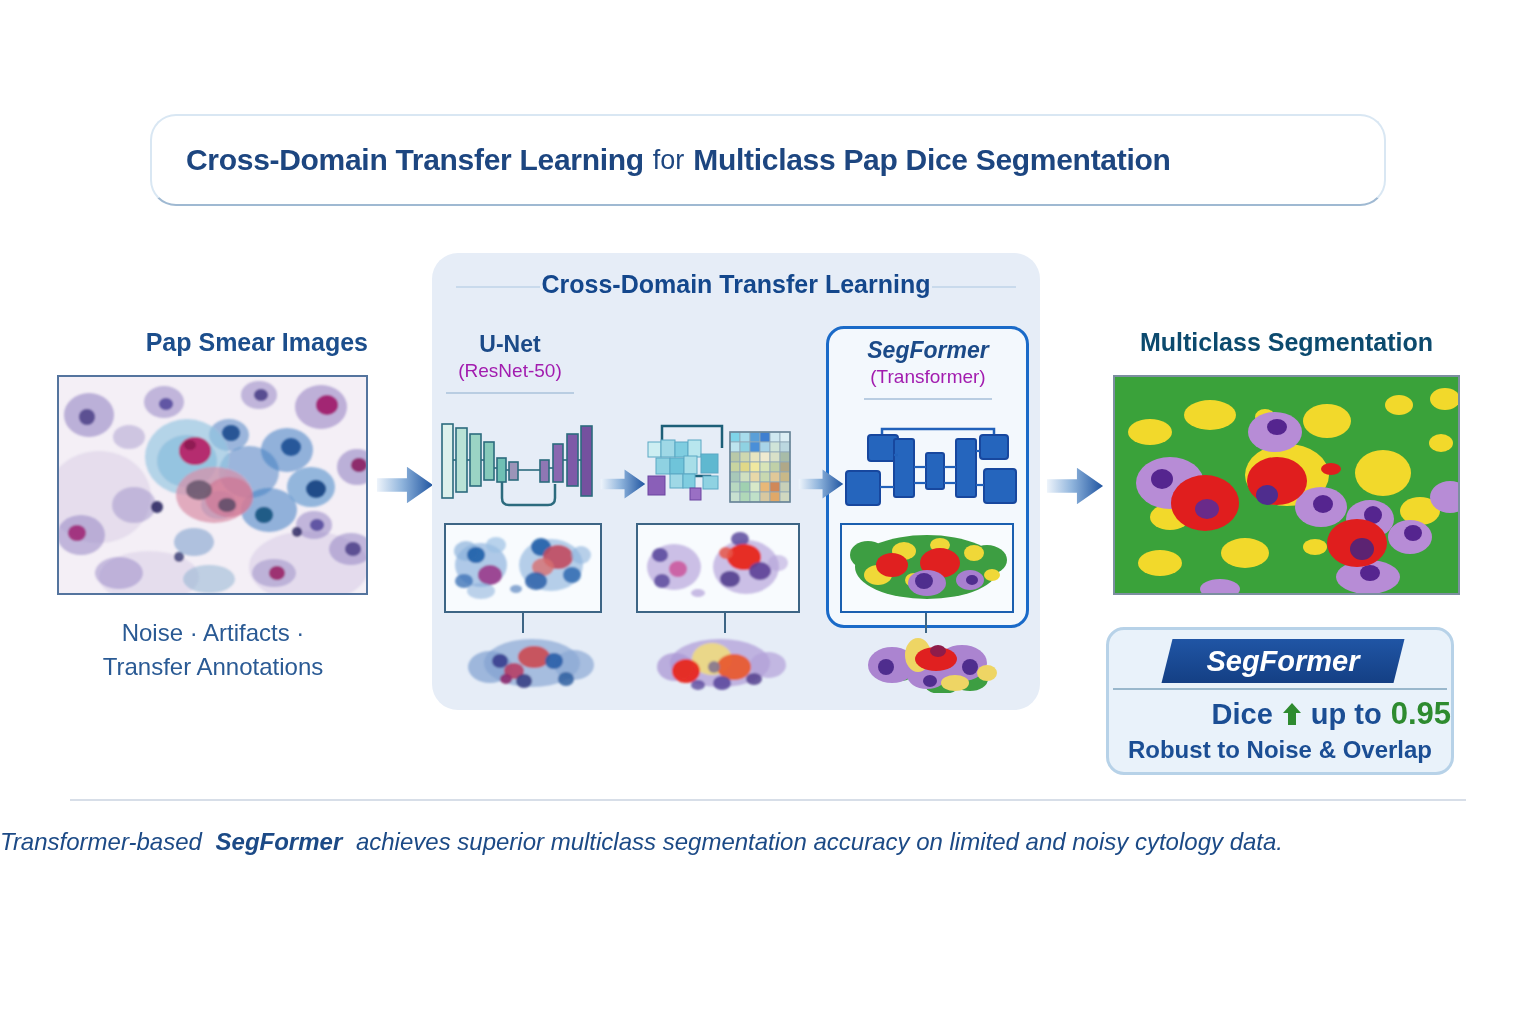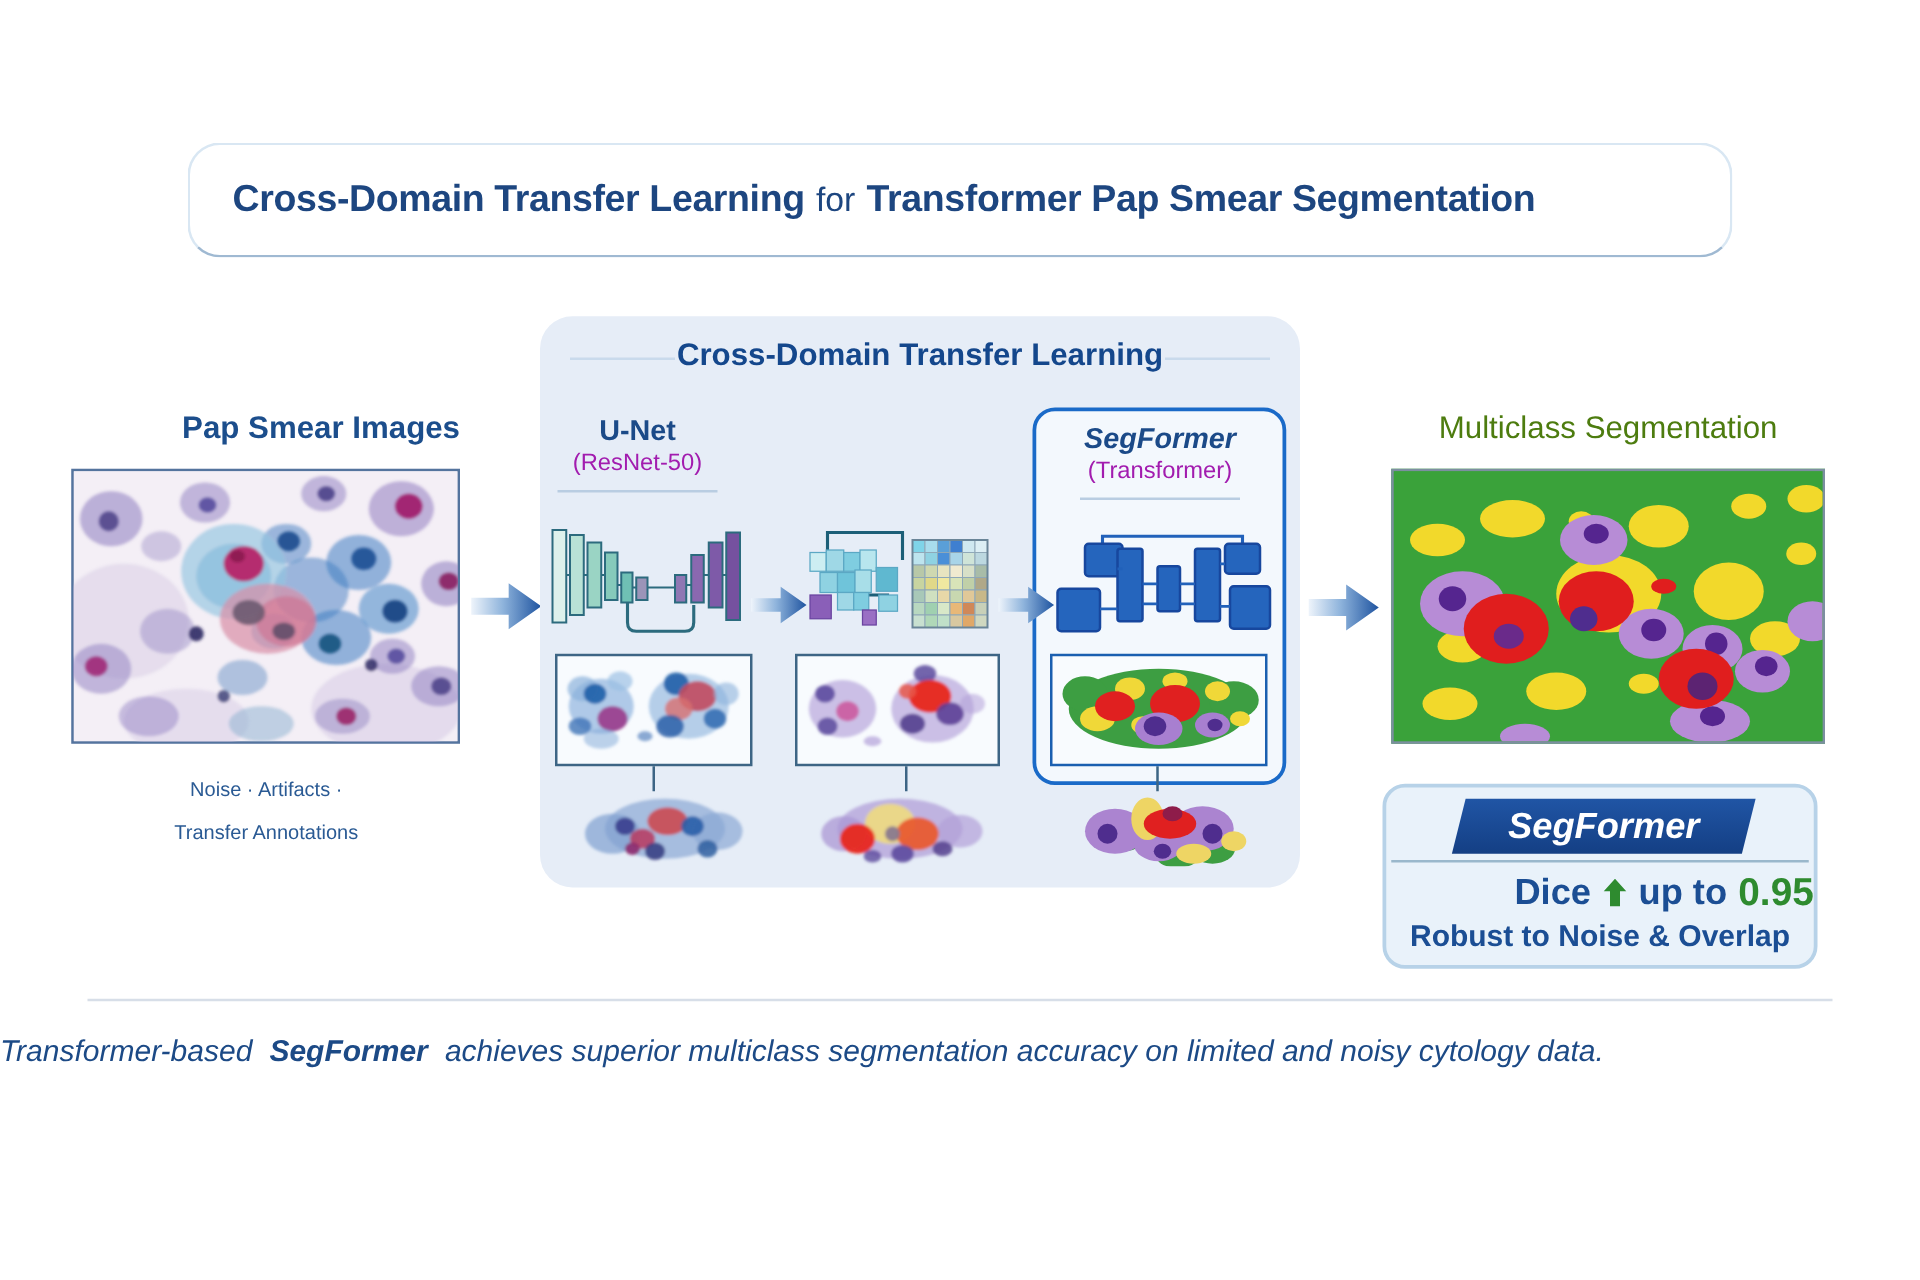--- a/index.html
+++ b/index.html
@@ -9,21 +9,21 @@
   
   .title-banner { left:150px; top:114px; width:1236px; height:92px; background:#fff;
     border:2px solid #d9e7f3; border-bottom:2px solid #9fb9d2; border-radius:26px;
     display:flex; align-items:center; padding-left:34px; }
   .title-banner .t-bold { font-size:30px; font-weight:bold; color:#1d4680; letter-spacing:-0.3px; }
   .title-banner .t-reg { font-size:27px; font-weight:400; color:#1d4680; margin:0 9px; }
 
   
   .left-heading { left:57px; top:328px; width:311px; text-align:right; font-size:25px; font-weight:bold; color:#1c4e8c; }
   .pap-image { left:57px; top:375px; width:311px; height:220px; border:2px solid #54749e; background:#f4eff6; }
-  .left-caption { left:20px; top:616px; width:386px; text-align:center; font-size:16px; line-height:34px; color:#2a5a94; font-weight:500; }
+  .left-caption { left:20px; top:616px; width:386px; text-align:center; font-size:24px; line-height:34px; color:#2a5a94; font-weight:500; }
 
   
   .flow-arrow { display:block; }
   .arrow1 { left:376px; top:463px; width:58px; height:44px; }
   .arrow4 { left:1046px; top:464px; width:58px; height:44px; }
 
   
   .panel { left:432px; top:253px; width:608px; height:457px; background:#e6edf7; border-radius:26px; }
   .panel-header { position:absolute; top:17px; left:0; width:100%; text-align:center; font-size:25px; font-weight:bold; color:#14478c; }
   .hline { position:absolute; top:33px; height:2px; background:#c9daec; width:84px; }
@@ -53,21 +53,21 @@
   .sbox2 { left:204px; width:164px; }
   .sbox3 { left:408px; width:174px; border-color:#1a5fb0; }
   .connector { position:absolute; top:360px; width:2px; height:20px; background:#3d6585; }
   .conn1 { left:90px; } .conn2 { left:292px; } .conn3 { left:493px; }
   .out-blob { position:absolute; top:380px; height:60px; }
   .out1 { left:30px;  width:140px; }
   .out2 { left:218px; width:140px; }
   .out3 { left:420px; width:150px; top:376px; height:64px; }
 
   
-  .right-heading { left:1113px; top:328px; width:347px; text-align:center; font-size:25px; font-weight:normal; color:#4d7c0f; }
+  .right-heading { left:1113px; top:328px; width:347px; text-align:center; font-size:25px; font-weight:bold; color:#0c4a6e; }
   .seg-image { left:1113px; top:375px; width:347px; height:220px; border:2px solid #7c8fa0; background:#3aa23a; }
 
   
   .badge { left:1106px; top:627px; width:348px; height:148px; background:#e9f2fa; border:3px solid #b7d2e8; border-radius:18px; text-align:center; }
   .ribbon { position:absolute; left:58px; top:9px; width:232px; height:44px; }
   .ribbon .rb-bg { position:absolute; inset:0; background:linear-gradient(180deg,#2055a5,#143f84); transform:skewX(-14deg); }
   .ribbon .rb-txt { position:absolute; inset:0; color:#fff; font-size:29px; font-weight:bold; font-style:italic; line-height:44px; }
   .badge-div { position:absolute; left:4px; right:4px; top:58px; height:2px; background:#9ab8cc; }
   .dice-line { position:absolute; top:66px; width:100%; font-size:29px; font-weight:bold; color:#1b4e94; display:flex; justify-content:flex-end; align-items:center; gap:9px; }
   .dice-val { color:#2e8b2f; font-size:31px; }
@@ -91,21 +91,21 @@
     <path id="arrowShape" d="M1 15 H32 V3 L59 22 L32 41 V29 H1 Z" fill="url(#agrad)"></path>
     <filter id="soft">
         <feGaussianBlur stdDeviation="1.3"></feGaussianBlur>
       </filter>
   </defs>
 </svg>
 
 <div class="abs title-banner">
   <span class="t-bold">Cross-Domain Transfer Learning</span>
   <span class="t-reg">for</span>
-  <span class="t-bold">Transformer Pap Smear Segmentation</span>
+  <span class="t-bold">Multiclass Pap Dice Segmentation</span>
 </div>
 
 <div class="abs left-heading">Pap Smear Images</div>
 
 <div class="abs pap-image">
   <svg width="307" height="216" viewBox="0 0 307 216">
     <rect width="307" height="216" fill="#f4eff6"></rect>
     <g filter="url(#soft)">
       <ellipse cx="40" cy="120" rx="52" ry="46" fill="#cbbede" opacity="0.35"></ellipse>
       <ellipse cx="250" cy="190" rx="60" ry="36" fill="#c6b8dc" opacity="0.35"></ellipse>

